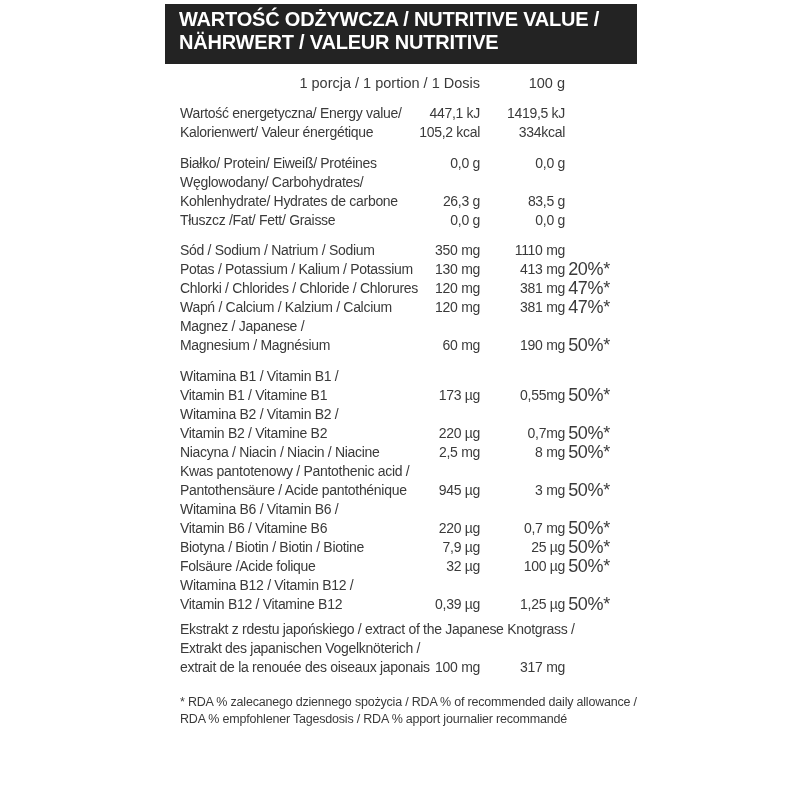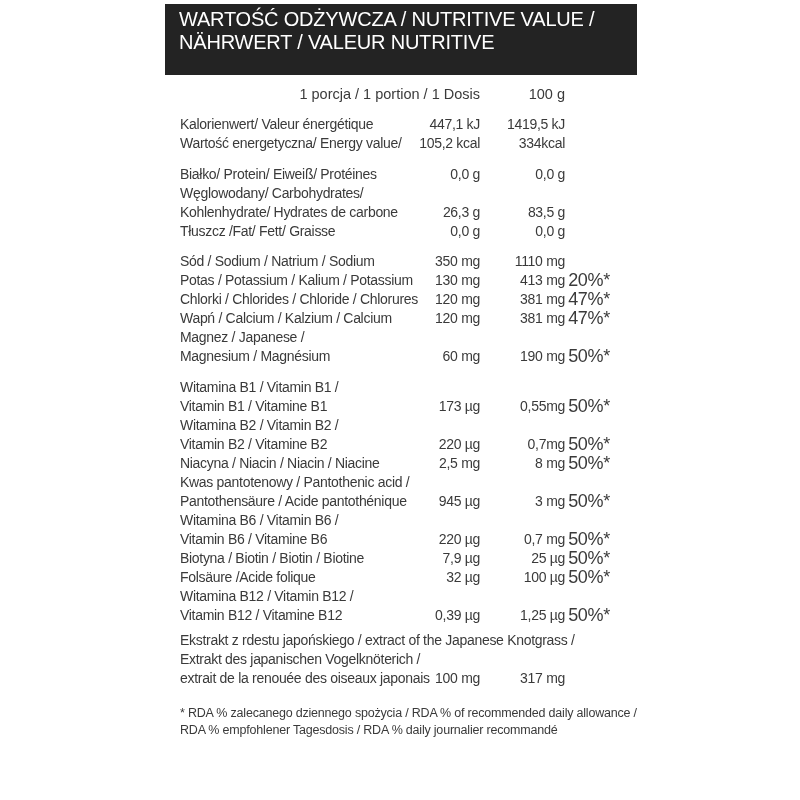--- a/index.html
+++ b/index.html
@@ -6,22 +6,22 @@
   body{
     width:800px;height:800px;background:#ffffff;
     font-family:"Liberation Sans", sans-serif;
     color:#3a3a3a;overflow:hidden;position:relative;
   }
   .sheet{
     position:absolute;left:165px;top:4px;width:472px;
   }
   .header-bar{
     background:#232323;color:#ffffff;
-    padding:4px 10px 21px 14px;
-    font-weight:normal;font-size:20px;line-height:23px;
+    padding:4px 10px 10px 14px;
+    font-weight:bold;font-size:20px;line-height:23px;
     letter-spacing:-0.2px;
   }
   .header-bar div{white-space:nowrap;}
   .table-area{
     padding-left:15px;margin-top:10px;
   }
   .grid-row{
     display:grid;
     grid-template-columns:242px 58px 85px 45px;
     align-items:end;
@@ -65,22 +65,22 @@
     <div class="grid-row col-head">
       <div class="span2">1 porcja / 1 portion / 1 Dosis</div>
       <div class="c3">100 g</div>
       <div></div>
     </div>
 
     <div>
         <div class="section">
           <div class="row">
             <div class="cell label">
+              <div>Wartość energetyczna/ Energy value/</div>
               <div>Kalorienwert/ Valeur énergétique</div>
-              <div>Wartość energetyczna/ Energy value/</div>
             </div>
             <div class="cell num">
               <div>447,1 kJ</div>
               <div>105,2 kcal</div>
             </div>
             <div class="cell num">
               <div>1419,5 kJ</div>
               <div>334kcal</div>
             </div>
             <div class="cell rda"></div>
@@ -304,17 +304,17 @@
             <div class="cell num">
               <div>317 mg</div>
             </div>
             <div class="cell rda"></div>
           </div>
         </div>
       </div>
 
     <div class="footnote">
       <div>* RDA % zalecanego dziennego spożycia / RDA % of recommended daily allowance /</div>
-      <div>RDA % empfohlener Tagesdosis / RDA % daily journalier recommandé</div>
+      <div>RDA % empfohlener Tagesdosis / RDA % apport journalier recommandé</div>
     </div>
 
   </div>
 </div>
 
 </body></html>

